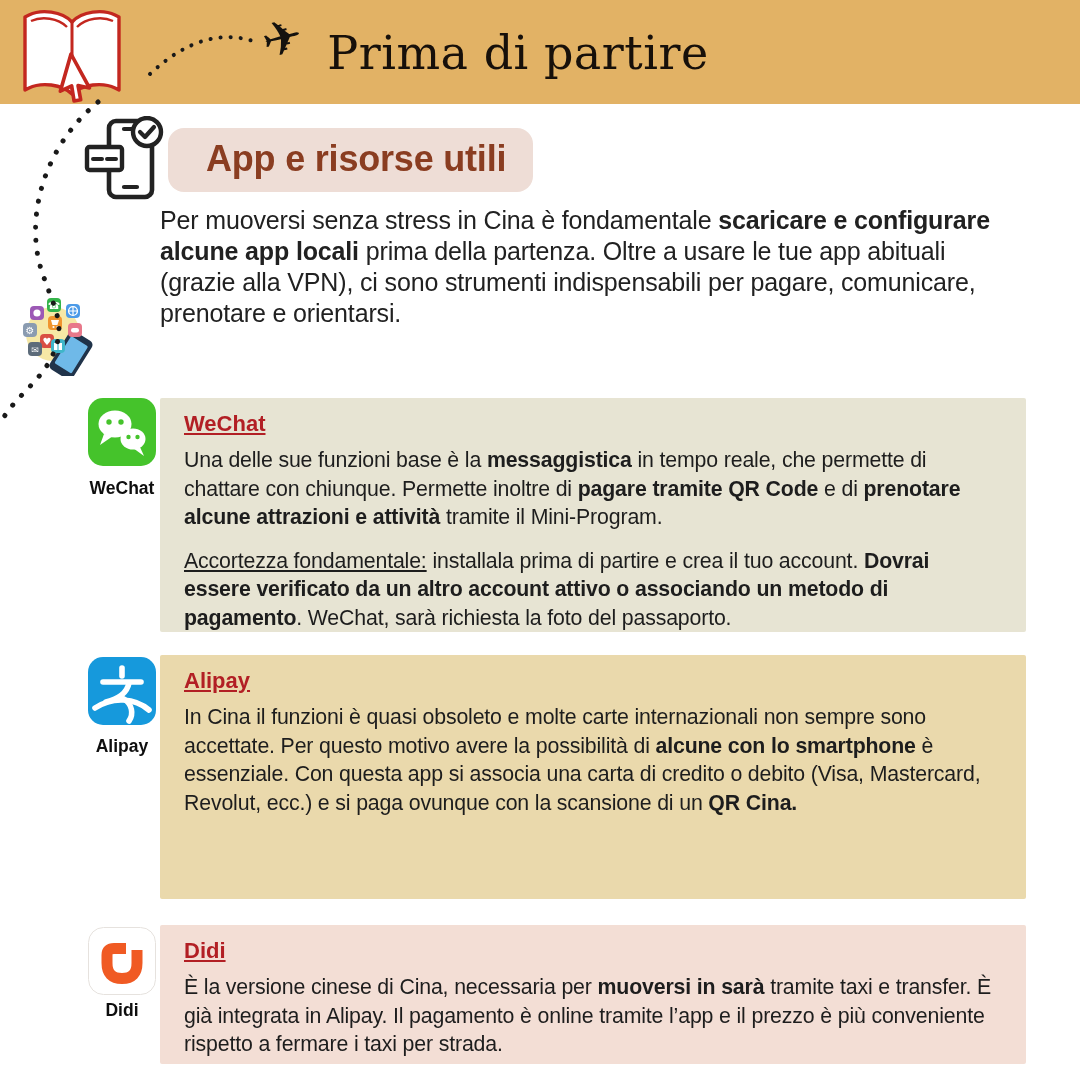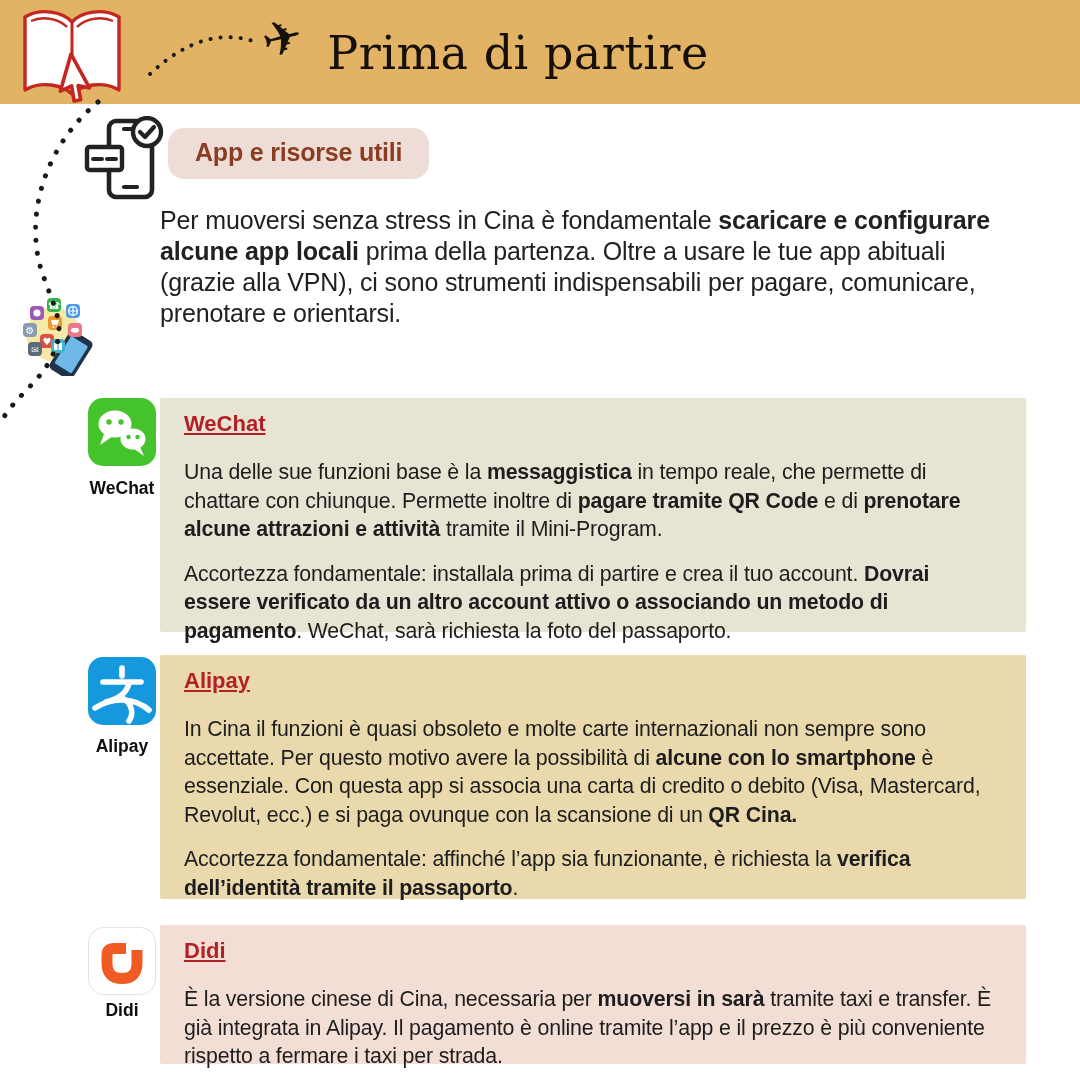--- a/index.html
+++ b/index.html
@@ -10,35 +10,35 @@
   .header-title{position:absolute;left:0;right:0;top:26px;text-align:center;transform:translateX(-22px);
     font-family:"DejaVu Serif","Liberation Serif",serif;font-size:46px;color:#17100a;letter-spacing:.5px;}
 
   .overlay-svg{position:absolute;left:0;top:0;z-index:3;pointer-events:none;}
   .book-icon{position:absolute;left:14px;top:2px;z-index:4;}
   .plane{position:absolute;left:262px;top:10px;z-index:4;font-family:"DejaVu Sans",sans-serif;
     font-size:48px;color:#15120e;transform:rotate(-14deg);}
 
   .intro-icon{position:absolute;left:84px;top:116px;}
   .badge{position:absolute;left:168px;top:128px;background:#EEDDD6;color:#8A3D21;font-weight:700;
-    font-size:25px;padding:10px 27px 12px 27px;border-radius:16px;letter-spacing:-.2px;}
+    font-size:36px;padding:10px 27px 12px 38px;border-radius:16px;letter-spacing:-.2px;}
   .intro-paragraph{position:absolute;left:160px;top:205px;width:856px;font-size:25px;line-height:31px;
     color:#212121;letter-spacing:-.15px;}
 
   .apps-icon{position:absolute;left:20px;top:296px;}
   .apps-heading{position:absolute;left:94px;top:312px;font-size:31px;font-weight:700;color:#7A4327;letter-spacing:-.2px;}
 
   .card{position:absolute;left:160px;width:866px;box-sizing:border-box;padding:13px 26px 0 24px;border-radius:2px;}
   .card-wechat{top:398px;height:234px;}
   .card-alipay{top:655px;height:244px;}
   .card-didi{top:925px;height:139px;}
   .card-title{display:inline-block;font-size:22px;font-weight:700;color:#B21F24;text-decoration:underline;margin:0 0 5px 0;}
-  .card p{margin:16px 0 15px 0;font-size:21.3px;line-height:28.5px;color:#1d1d1d;letter-spacing:-.15px;}
+  .card p{margin:4px 0 15px 0;font-size:21.3px;line-height:28.5px;color:#1d1d1d;letter-spacing:-.15px;}
   .b{font-weight:700;}
-  .u{}
+  .u{text-decoration:underline;}
 
   .tile{position:absolute;left:88px;width:68px;height:68px;}
   .tile-wechat{top:398px;}
   .tile-alipay{top:657px;}
   .tile-didi{top:927px;}
   .tile-label{position:absolute;left:56px;width:132px;text-align:center;font-size:17.5px;font-weight:700;color:#0e0e0e;}
   .lbl-wechat{top:478px;}
   .lbl-alipay{top:736px;}
   .lbl-didi{top:1000px;}
 </style>
@@ -137,21 +137,20 @@
       <path d="M41,26 C39,36 30,42 18,45"></path>
       <path d="M7,51 C25,39 47,41 61,53"></path>
       <path d="M36,42 C44,47 46,57 41,64"></path>
     </g>
   </svg>
   <div class="tile-label lbl-alipay">Alipay</div>
 
   <div class="card card-alipay" style="background: rgb(234, 217, 172);">
     <span class="card-title">Alipay</span>
     <p><span>In Cina il funzioni è quasi obsoleto e molte carte internazionali non sempre sono accettate. Per questo motivo avere la possibilità di </span><span class="b">alcune con lo smartphone</span><span> è essenziale. Con questa app si associa una carta di credito o debito (Visa, Mastercard, Revolut, ecc.) e si paga ovunque con la scansione di un </span><span class="b">QR Cina.</span></p>
-    <p><span class="u">Accortezza fondamentale</span><span>: affinché l’app sia funzionante, è richiesta la </span><span class="b">verifica dell’identità tramite il passaporto</span><span>.</span></p>
   </div>
 
   <svg class="tile tile-didi" viewBox="0 0 68 68">
     <rect x="0.5" y="0.5" width="67" height="67" rx="15" fill="#ffffff" stroke="#E6E2DE" stroke-width="1"></rect>
     <path d="M38,21.5 L26,21.5 Q19,21.5 19,28 L19,36 Q19,51.5 34,51.5 Q49,51.5 49,36 L49,23" fill="none" stroke="#F05A23" stroke-width="11" stroke-linecap="butt" stroke-linejoin="round"></path>
   </svg>
   <div class="tile-label lbl-didi">Didi</div>
 
   <div class="card card-didi" style="background: rgb(243, 222, 213);">
     <span class="card-title">Didi</span>

